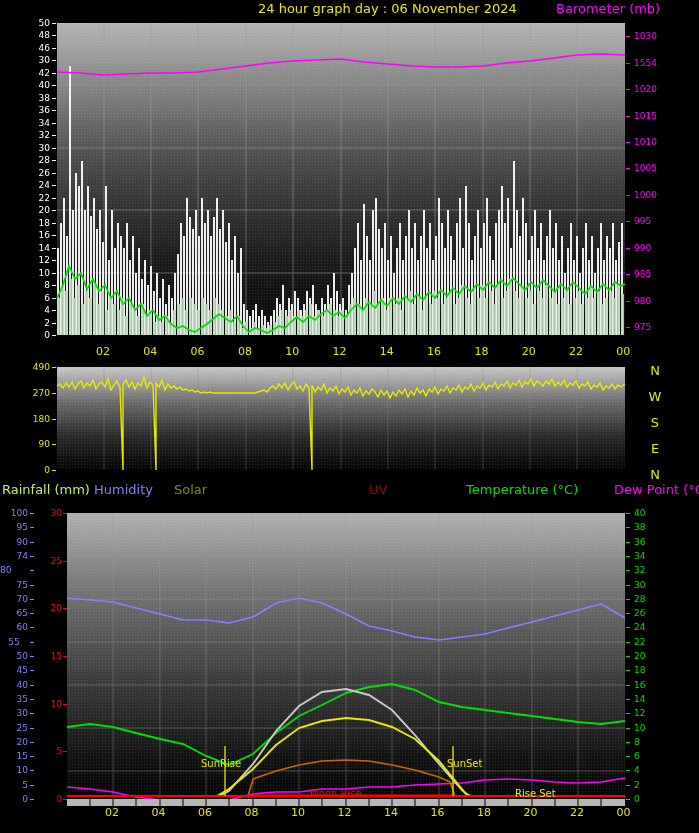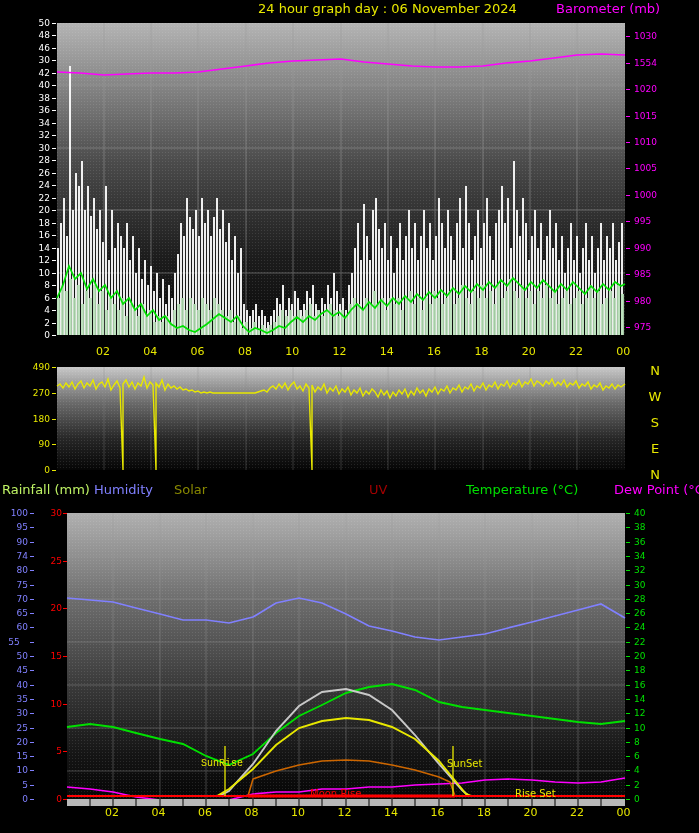--- a/index.html
+++ b/index.html
@@ -622,21 +622,21 @@
           <line x1="485" y1="296" x2="485" y2="303"></line>
         <line x1="508" y1="296" x2="508" y2="303"></line>
           <line x1="532" y1="296" x2="532" y2="303"></line>
         <line x1="555" y1="296" x2="555" y2="303"></line>
           <line x1="578" y1="296" x2="578" y2="303"></line>
         <line x1="601" y1="296" x2="601" y2="303"></line>
       </g>
     </svg>
   </div>
 
-  <div class="abs annot" style="left:201px;top:758px;font-family:Liberation Mono, monospace;">SunRise</div>
+  <div class="abs annot" style="left:201px;top:758px;">SunRise</div>
   <div class="abs annot" style="left:447px;top:758px;">SunSet</div>
   <div class="abs annot-red" style="left:310px;top:788px;">Moon Rise</div>
   <div class="abs annot" style="left:515px;top:788px;">Rise Set</div>
 
   <div class="abs" id="humAxis">
       <div class="abs axlab" style="color: rgb(128, 128, 255); top: 794px; text-align: right; width: 28px; left: 0px;">0</div>
       <div class="abs" style="width: 4px; height: 1px; background: rgb(128, 128, 255); top: 799px; left: 30px;"></div>
       <div class="abs axlab" style="color: rgb(128, 128, 255); top: 779.7px; text-align: right; width: 28px; left: 0px;">5</div>
       <div class="abs" style="width: 4px; height: 1px; background: rgb(128, 128, 255); top: 784.7px; left: 30px;"></div>
       <div class="abs axlab" style="color: rgb(128, 128, 255); top: 765.4px; text-align: right; width: 28px; left: 0px;">10</div>
@@ -660,21 +660,21 @@
       <div class="abs axlab" style="color: rgb(128, 128, 255); top: 636.7px; text-align: center; width: 28px; left: 0px;">55</div>
       <div class="abs" style="width: 4px; height: 1px; background: rgb(128, 128, 255); top: 641.7px; left: 30px;"></div>
       <div class="abs axlab" style="color: rgb(128, 128, 255); top: 622.4px; text-align: right; width: 28px; left: 0px;">60</div>
       <div class="abs" style="width: 4px; height: 1px; background: rgb(128, 128, 255); top: 627.4px; left: 30px;"></div>
       <div class="abs axlab" style="color: rgb(128, 128, 255); top: 608.1px; text-align: right; width: 28px; left: 0px;">65</div>
       <div class="abs" style="width: 4px; height: 1px; background: rgb(128, 128, 255); top: 613.1px; left: 30px;"></div>
       <div class="abs axlab" style="color: rgb(128, 128, 255); top: 593.8px; text-align: right; width: 28px; left: 0px;">70</div>
       <div class="abs" style="width: 4px; height: 1px; background: rgb(128, 128, 255); top: 598.8px; left: 30px;"></div>
       <div class="abs axlab" style="color: rgb(128, 128, 255); top: 579.5px; text-align: right; width: 28px; left: 0px;">75</div>
       <div class="abs" style="width: 4px; height: 1px; background: rgb(128, 128, 255); top: 584.5px; left: 30px;"></div>
-      <div class="abs axlab" style="color: rgb(128, 128, 255); top: 565.2px; text-align: right; width: 28px; left: 0px;">80</div>
+      <div class="abs axlab" style="color: rgb(128, 128, 255); top: 565.2px; width: 28px; left: 0px;">80</div>
       <div class="abs" style="width: 4px; height: 1px; background: rgb(128, 128, 255); top: 570.2px; left: 30px;"></div>
       <div class="abs axlab" style="color: rgb(128, 128, 255); top: 550.9px; text-align: right; width: 28px; left: 0px;">74</div>
       <div class="abs" style="width: 4px; height: 1px; background: rgb(128, 128, 255); top: 555.9px; left: 30px;"></div>
       <div class="abs axlab" style="color: rgb(128, 128, 255); top: 536.6px; text-align: right; width: 28px; left: 0px;">90</div>
       <div class="abs" style="width: 4px; height: 1px; background: rgb(128, 128, 255); top: 541.6px; left: 30px;"></div>
       <div class="abs axlab" style="color: rgb(128, 128, 255); top: 522.3px; text-align: right; width: 28px; left: 0px;">95</div>
       <div class="abs" style="width: 4px; height: 1px; background: rgb(128, 128, 255); top: 527.3px; left: 30px;"></div>
       <div class="abs axlab" style="color: rgb(128, 128, 255); top: 508px; text-align: right; width: 28px; left: 0px;">100</div>
       <div class="abs" style="width: 4px; height: 1px; background: rgb(128, 128, 255); top: 513px; left: 30px;"></div>
     </div>

